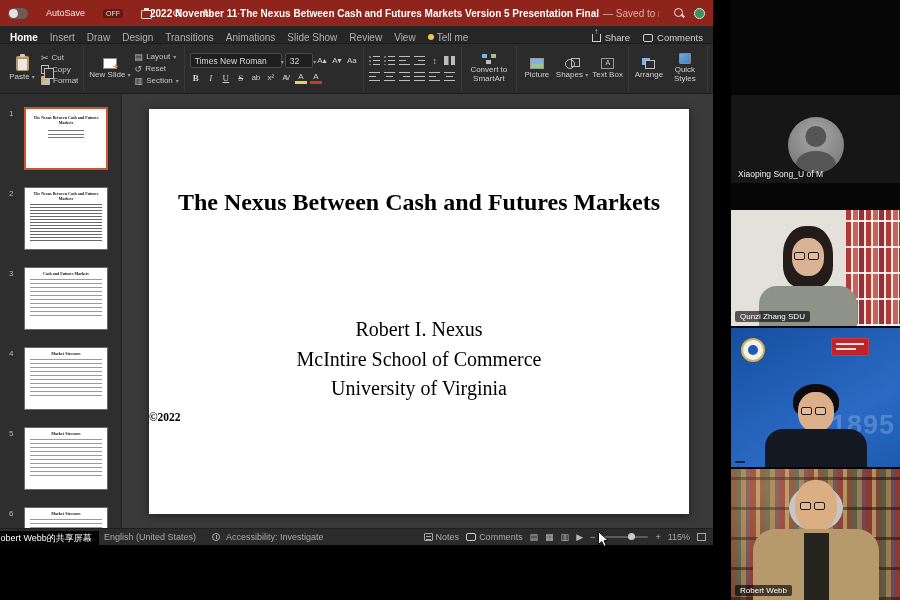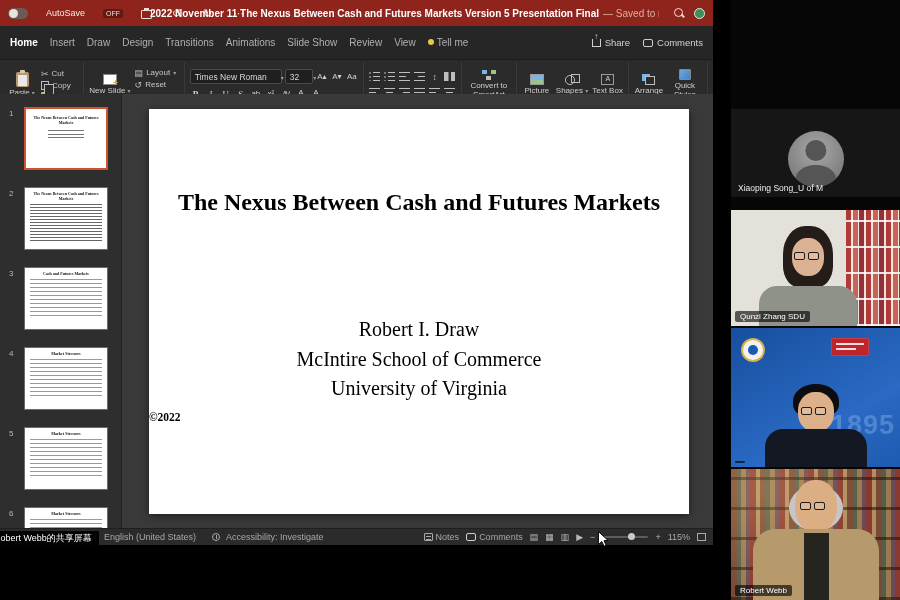--- a/index.html
+++ b/index.html
@@ -21,21 +21,21 @@
 .i-undo::after{content:"↺"} .i-redo::after{content:"↻"} .i-more::after{content:"⋯"}
 .tb-title{position:absolute;left:150px;right:54px;text-align:center;font-size:10px;font-weight:bold;color:#fff;white-space:nowrap;overflow:hidden;pointer-events:none}
 .tb-title .suffix{font-weight:normal;color:#dcb2a6;margin-left:4px}
 .i-search{width:11px;height:11px;position:relative;flex:0 0 auto}
 .i-search::before{content:"";position:absolute;left:0;top:0;width:7px;height:7px;border:1.5px solid #f2ded4;border-radius:50%}
 .i-search::after{content:"";position:absolute;left:7px;top:7px;width:4px;height:1.5px;background:#f2ded4;transform:rotate(45deg)}
 .i-account{width:11px;height:11px;border-radius:50%;background:#3f8f5a;border:1px solid #d8efe0;flex:0 0 auto}
 .tb-right{margin-left:auto;display:flex;gap:9px;align-items:center}
 
 
-.menubar{height:34px;background:#262626;border-bottom:1px solid #1c1c1c;display:flex;align-items:center;gap:12px;padding:0 10px;font-size:10px;color:#b0b0b0}
+.menubar{height:18px;background:#262626;border-bottom:1px solid #1c1c1c;display:flex;align-items:flex-end;gap:12px;padding:0 10px;font-size:10px;color:#b0b0b0}
 .tab{white-space:nowrap;cursor:default}
 .tab.active{color:#fff;font-weight:bold}
 .i-bulb{display:inline-block;width:6px;height:6px;border-radius:50%;background:#e8c84a;margin-right:3px;vertical-align:1px}
 .mb-right{margin-left:auto;display:flex;gap:13px;align-items:center;font-size:9.5px;color:#d2d2d2}
 .mb-btn{display:flex;align-items:center;gap:4px;white-space:nowrap}
 .i-shareup{width:9px;height:8px;border:1px solid #cfcfcf;border-top:none;position:relative}
 .i-shareup::after{content:"↑";position:absolute;left:1.5px;top:-7px;font-size:8px;color:#cfcfcf}
 .i-bubble{width:10px;height:8px;border:1px solid #cfcfcf;border-radius:2px}
 
 
@@ -143,21 +143,21 @@
  linear-gradient(#a8a8a8,#a8a8a8) 1.5px 4.5px/5px 1px no-repeat}
 .vicon{font-size:9px;color:#b8b8b8;line-height:1}
 .slider{width:46px;height:2px;background:#5c5c5c;position:relative;border-radius:1px}
 .slider .knob{position:absolute;left:55%;top:-3px;width:7px;height:7px;border-radius:50%;background:#cacaca}
 .i-fit{width:9px;height:8px;border:1px solid #a8a8a8}
 
 
 .zoombar{position:absolute;left:731px;top:0;width:169px;height:600px;background:#060606}
 .tile{position:absolute;left:0;width:169px;overflow:hidden}
 .t1{top:0;height:93px;background:#161616}
-.t2{top:109px;height:88px;background:#161616}
+.t2{top:95px;height:88px;background:#161616}
 .t3{top:210px;height:116px;background:#e4e1db}
 .t4{top:328px;height:139px;background:linear-gradient(150deg,#174f9e 0%,#2a69c4 65%,#1d5bb0 100%)}
 .t5{top:469px;height:131px;background:
  radial-gradient(circle at 18% 15%,rgba(255,210,150,.25),transparent 60%),
  repeating-linear-gradient(0deg,rgba(30,18,8,.55) 0 3px,rgba(0,0,0,0) 3px 30px),
  repeating-linear-gradient(90deg,#7a4a35 0 6px,#52604a 6px 10px,#9a7a4e 10px 15px,#6a4a58 15px 19px,#8a3a30 19px 25px,#b09060 25px 29px)}
 .avatar{position:absolute;border-radius:50%;background:radial-gradient(circle at 50% 35%,#a8a8a8,#6f6f6f);overflow:hidden}
 .avatar::before{content:"";position:absolute;left:50%;top:16%;transform:translateX(-50%);width:38%;height:38%;border-radius:50%;background:#555}
 .avatar::after{content:"";position:absolute;left:50%;top:60%;transform:translateX(-50%);width:72%;height:48%;border-radius:50% 50% 0 0;background:#555}
 .a1{left:59px;top:12px;width:52px;height:52px}
@@ -444,21 +444,21 @@
         <span class="tnum" style="top:415px">6</span>
         <div class="thumb" style="top:413px">
           <div class="tt small">Market Stressors</div>
           <div class="tbody"></div>
         </div>
       </div>
 
       <div class="slide">
         <div class="s-title">The Nexus Between Cash and Futures Markets</div>
         <div class="s-author">
-          <div>Robert I. Draw</div>
+          <div>Robert I. Nexus</div>
           <div>McIntire School of Commerce</div>
           <div>University of Virginia</div>
         </div>
         <div class="s-copy">©2022</div>
       </div>
     </div>
 
     <div class="status">
       <span class="st-lang">English (United States)</span>
       <span class="st-acc">

